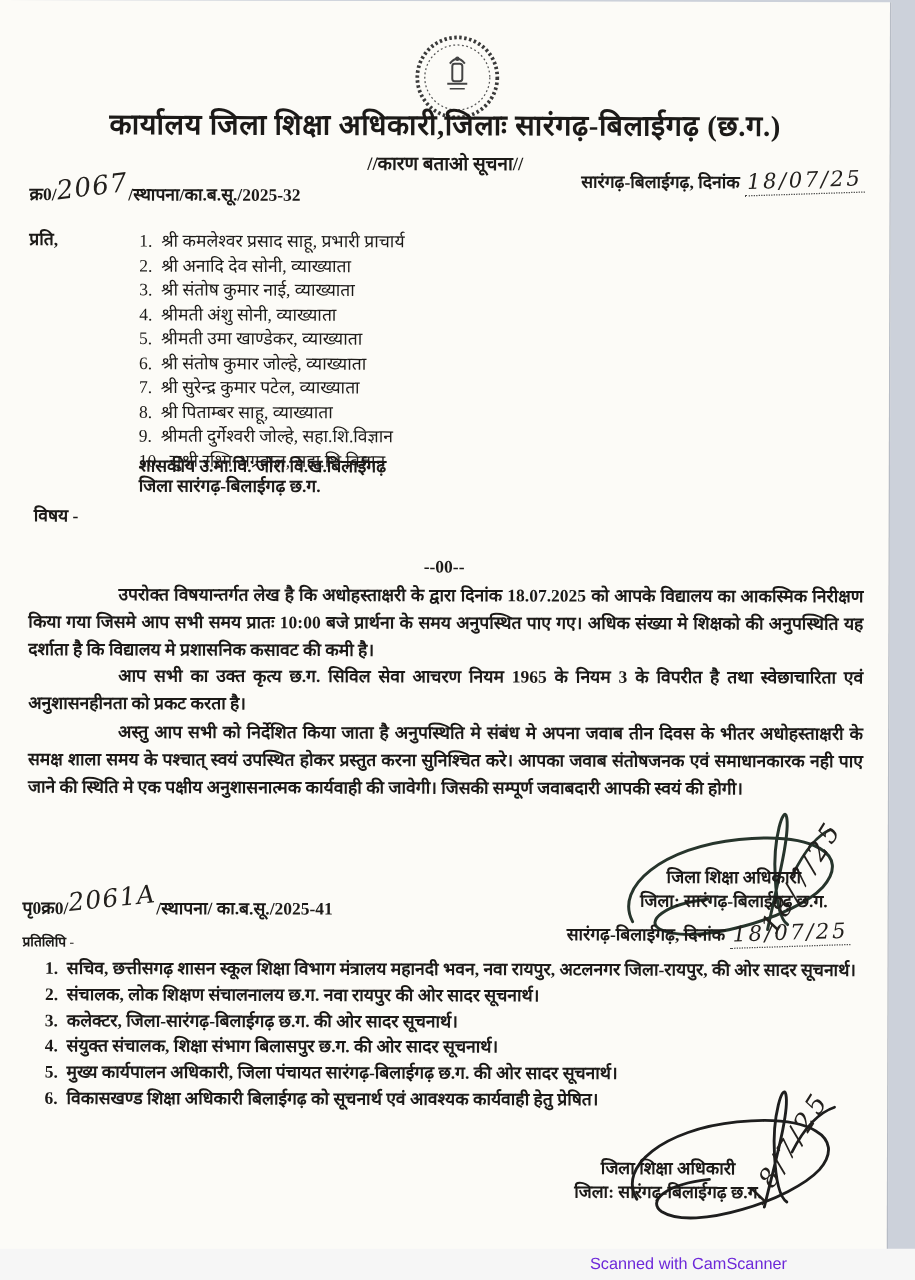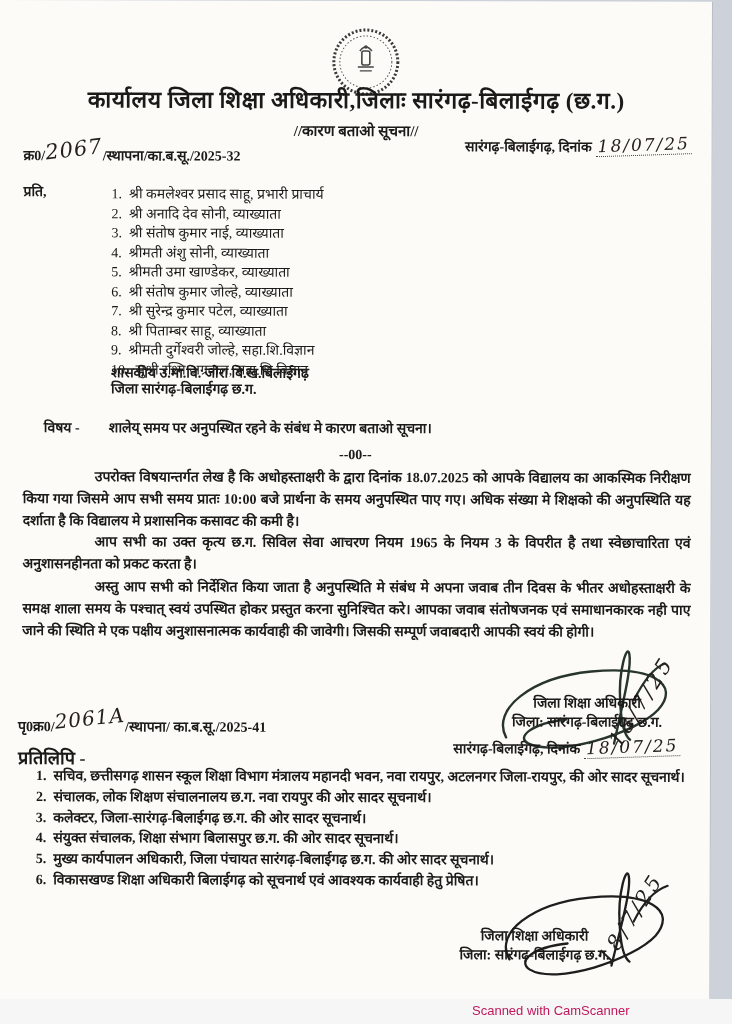--- a/index.html
+++ b/index.html
@@ -18,21 +18,21 @@
     transform:rotate(0.15deg); transform-origin:top left;
     color:#1c1a18;
   }
   .footer-bar {
     position:absolute; left:0; top:999px; width:732px; height:25px;
     background:#f6f6f6;
   }
   .footer-text {
     position:absolute; left:472px; top:4px;
     font-family:"Liberation Sans","DejaVu Sans",sans-serif;
-    font-size:13px; color:#be185d;
+    font-size:13px; color:#6d28d9;
   }
   
   .seal {
     position:absolute; left:331px; top:26px; width:70px; height:70px;
   }
   .office-title {
     position:absolute; left:0; top:82px; width:713px; text-align:center;
     font-size:23px; font-weight:bold; letter-spacing:0.5px;
   }
   .notice-heading {
@@ -66,21 +66,21 @@
   ol.num-list > li { counter-increment:item; }
   .recipients {
     position:absolute; left:112px; top:184px;
     font-size:14px; font-weight:normal; line-height:19.5px; white-space:nowrap;
   }
   .recipients li::before { content:counter(item) ".\00a0\00a0"; }
   .school-line {
     position:absolute; left:112px; font-size:14px; font-weight:bold; white-space:nowrap;
   }
   
-  .subject-label { position:absolute; left:28px; top:417px; font-size:14px; font-weight:bold;margin-left:17px; }
+  .subject-label { position:absolute; left:28px; top:402px; font-size:14px; font-weight:bold; }
   .subject-text  { position:absolute; left:110px; top:417px; font-size:14px; font-weight:bold; }
   .divider { position:absolute; left:0; top:446px; width:713px; text-align:center; font-size:14px; font-weight:bold; }
   .para {
     position:absolute; left:24px; width:668px;
     font-size:14px; font-weight:bold; line-height:21.8px;
     text-align:justify; text-indent:72px;
   }
   .para1 { top:466px; }
   .para2 { top:531px; }
   .para3 { top:576px; }
@@ -97,21 +97,21 @@
   .sig-svg2 { right:-2px; top:858px; }
   .hw-sign-date {
     position:absolute; font-size:21px; letter-spacing:3px;
     transform:rotate(-58deg);
   }
   .hw-sign-date1 { right:18px; top:688px; }
   .hw-sign-date2 { right:28px; top:905px; }
   
   .endorse-ref { position:absolute; left:20px; top:712px; font-size:14px; font-weight:bold; white-space:nowrap; }
   .hw-ref2 { display:inline-block; font-size:20px; letter-spacing:1px; transform:rotate(-6deg) translateY(-6px); }
-  .copy-label { position:absolute; left:20px; top:745px; font-size:18px; font-weight:bold; }
+  .copy-label { position:absolute; left:20px; top:745px; font-size:11px; font-weight:bold; }
   .copies {
     position:absolute; left:38px; top:766px; width:660px;
     font-size:14px; font-weight:bold; line-height:20.8px; text-align:justify;
   }
   .copies li { padding-left:26px; }
   .copies li::before { content:counter(item) ".\00a0\00a0"; margin-left:-26px; }
 </style>
 </head>
 <body>
 
@@ -145,21 +145,20 @@
       <li>श्री संतोष कुमार जोल्हे, व्याख्याता</li>
       <li>श्री सुरेन्द्र कुमार पटेल, व्याख्याता</li>
       <li>श्री पिताम्बर साहू, व्याख्याता</li>
       <li>श्रीमती दुर्गेश्वरी जोल्हे, सहा.शि.विज्ञान</li>
       <li>सुश्री रश्मि अग्रवाल, सहा.शि.विज्ञान</li>
     </ol>
     <div class="school-line" style="top:362px;">शासकीय उ.मा.वि. जोरा वि.ख.बिलाईगढ़</div>
     <div class="school-line" style="top:378px;">जिला सारंगढ़-बिलाईगढ़ छ.ग.</div>
 
     <div class="subject-label">विषय -</div>
-    <div class="subject-text">शालेय् समय पर अनुपस्थित रहने के संबंध मे कारण बताओ सूचना।</div>
     <div class="divider">--00--</div>
 
     <div class="para para1">उपरोक्त विषयान्तर्गत लेख है कि अधोहस्ताक्षरी के द्वारा दिनांक 18.07.2025 को आपके विद्यालय का आकस्मिक निरीक्षण किया गया जिसमे आप सभी समय प्रातः 10:00 बजे प्रार्थना के समय अनुपस्थित पाए गए। अधिक संख्या मे शिक्षको की अनुपस्थिति यह दर्शाता है कि विद्यालय मे प्रशासनिक कसावट की कमी है।</div>
     <div class="para para2">आप सभी का उक्त कृत्य छ.ग. सिविल सेवा आचरण नियम 1965 के नियम 3 के विपरीत है तथा स्वेछाचारिता एवं अनुशासनहीनता को प्रकट करता है।</div>
     <div class="para para3">अस्तु आप सभी को निर्देशित किया जाता है अनुपस्थिति मे संबंध मे अपना जवाब तीन दिवस के भीतर अधोहस्ताक्षरी के समक्ष शाला समय के पश्चात् स्वयं उपस्थित होकर प्रस्तुत करना सुनिश्चित करे। आपका जवाब संतोषजनक एवं समाधानकारक नही पाए जाने की स्थिति मे एक पक्षीय अनुशासनात्मक कार्यवाही की जावेगी। जिसकी सम्पूर्ण जवाबदारी आपकी स्वयं की होगी।</div>
 
     <svg class="sig-svg sig-svg1" width="230" height="130" viewBox="0 0 230 130">
       <path d="M20,98 C5,70 45,38 105,32 C165,26 195,44 172,70 C150,94 70,118 42,104 C30,98 45,84 80,80" fill="none" stroke="#27352c" stroke-width="2.4" stroke-linecap="round"></path>
       <path d="M128,104 C135,70 146,28 143,14 C141,4 132,30 134,62 C135,82 138,96 144,100" fill="none" stroke="#27352c" stroke-width="2.4" stroke-linecap="round"></path>
       <path d="M148,60 C158,40 168,28 178,24" fill="none" stroke="#27352c" stroke-width="2.2" stroke-linecap="round"></path>

